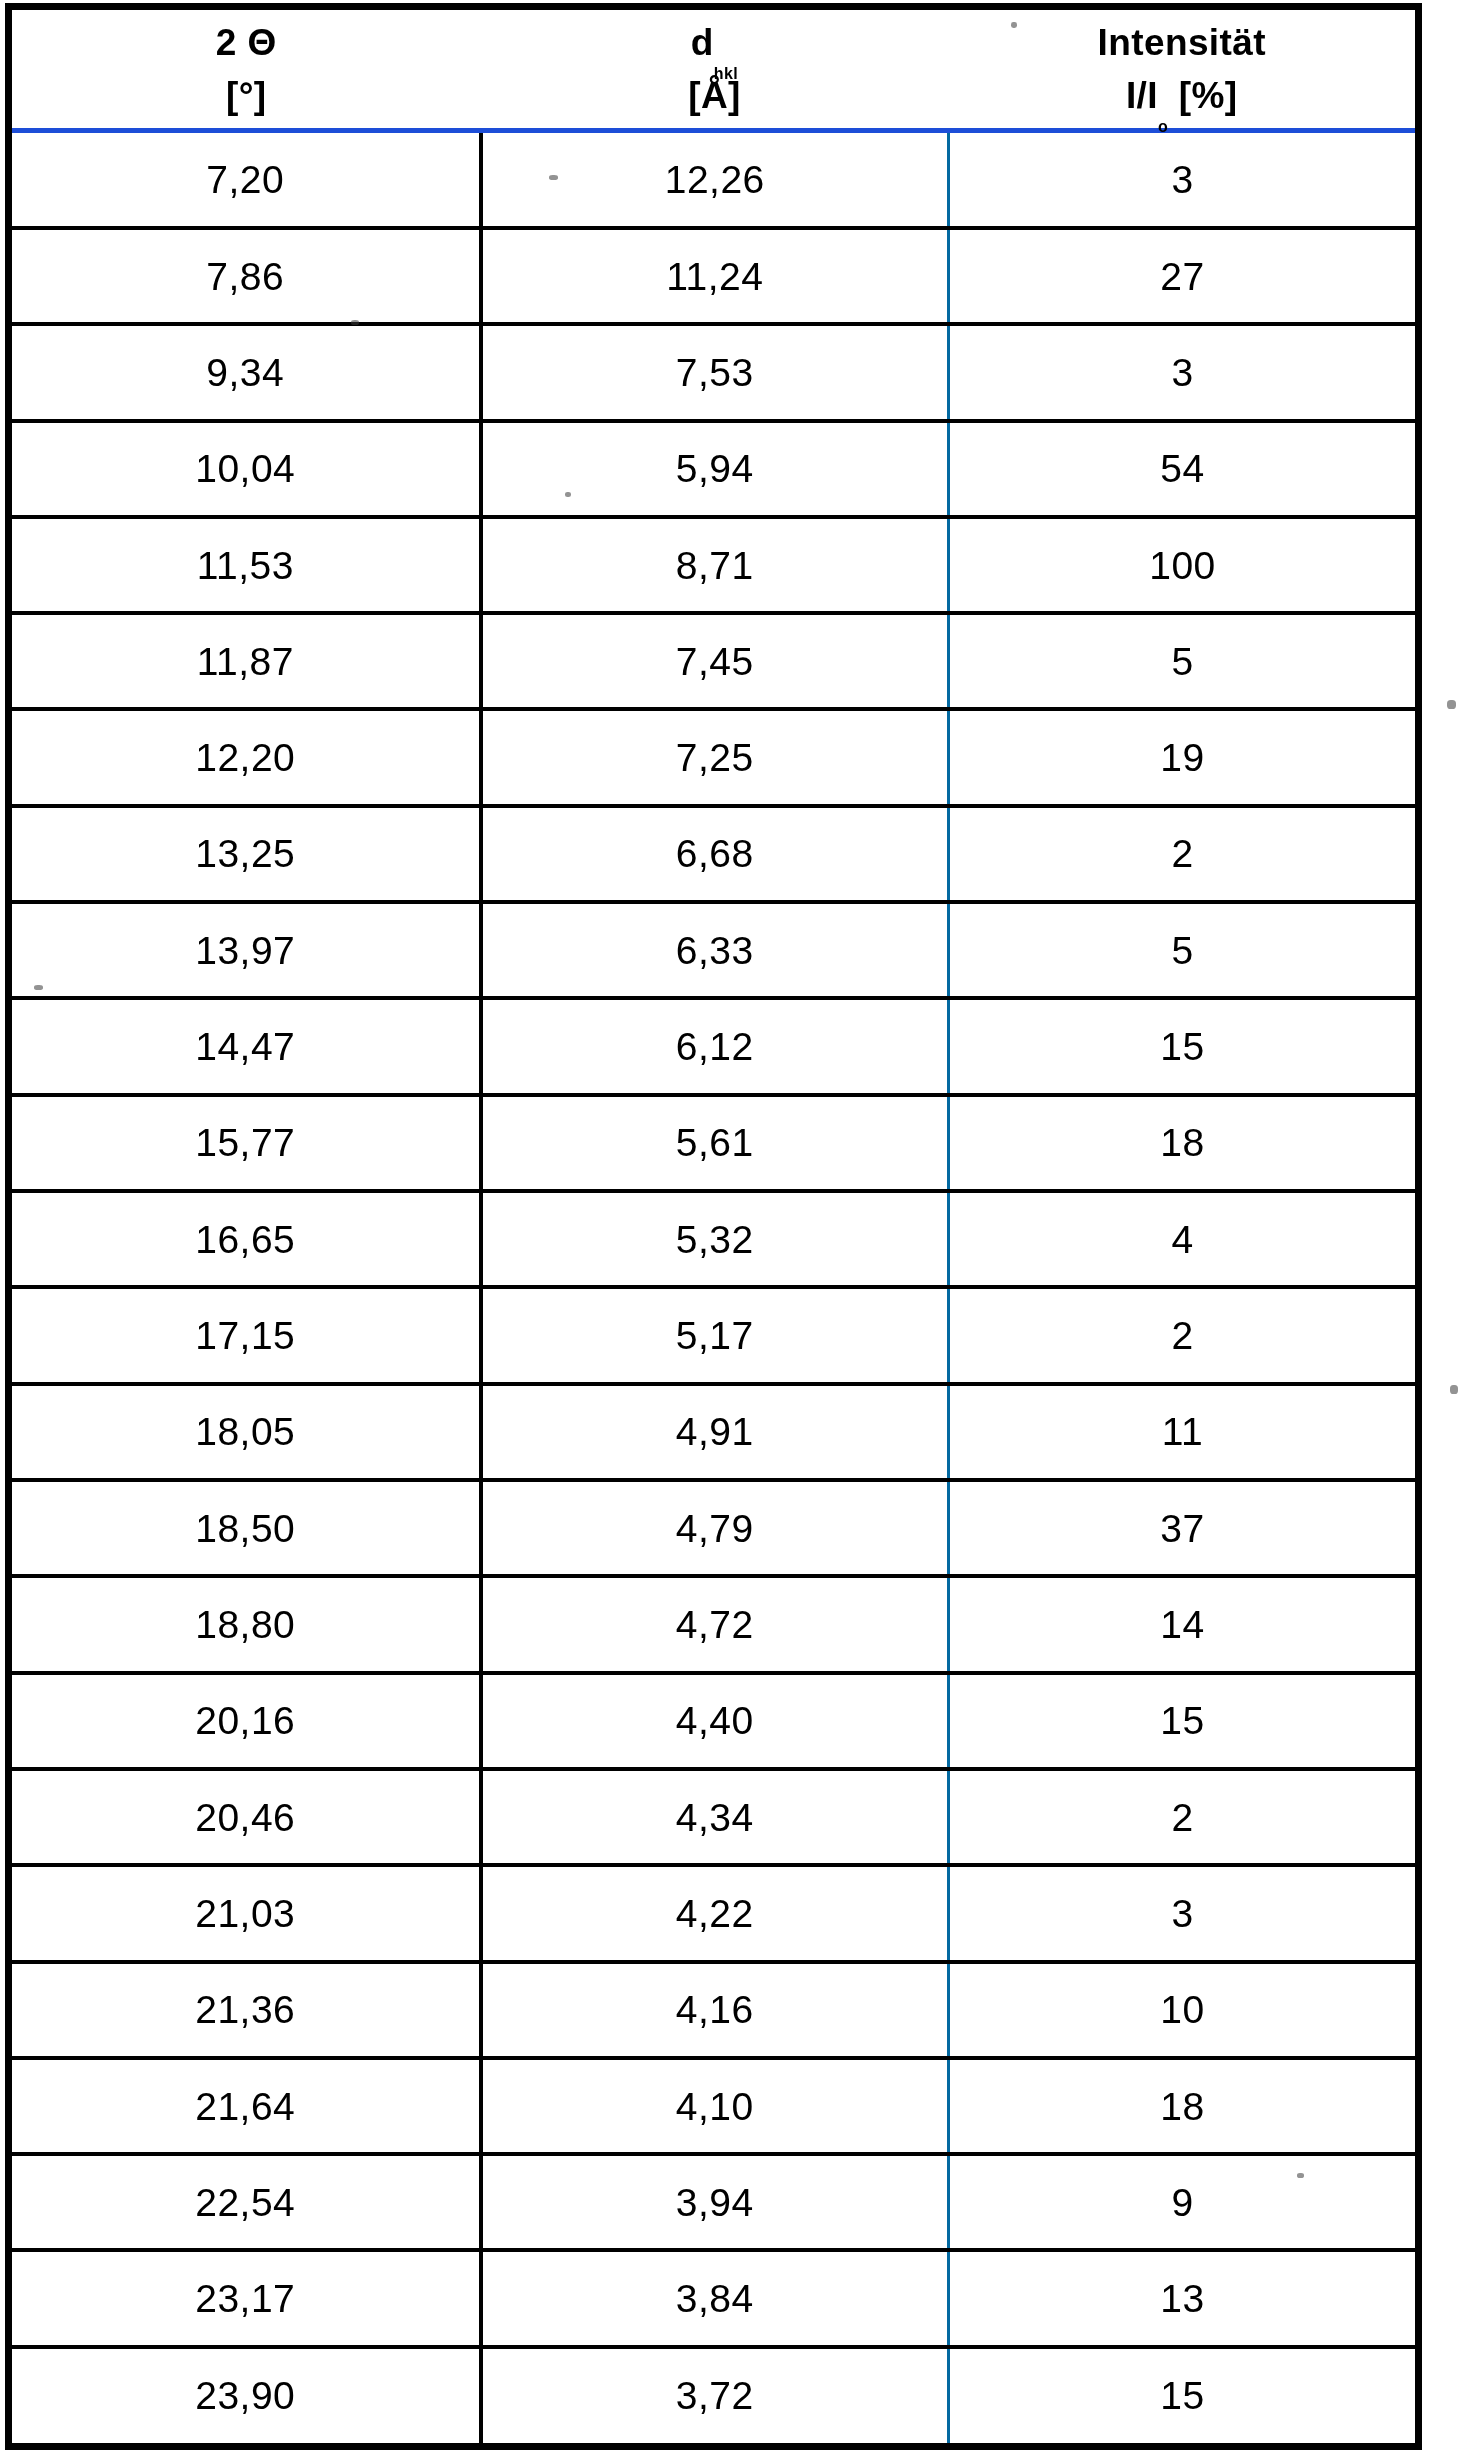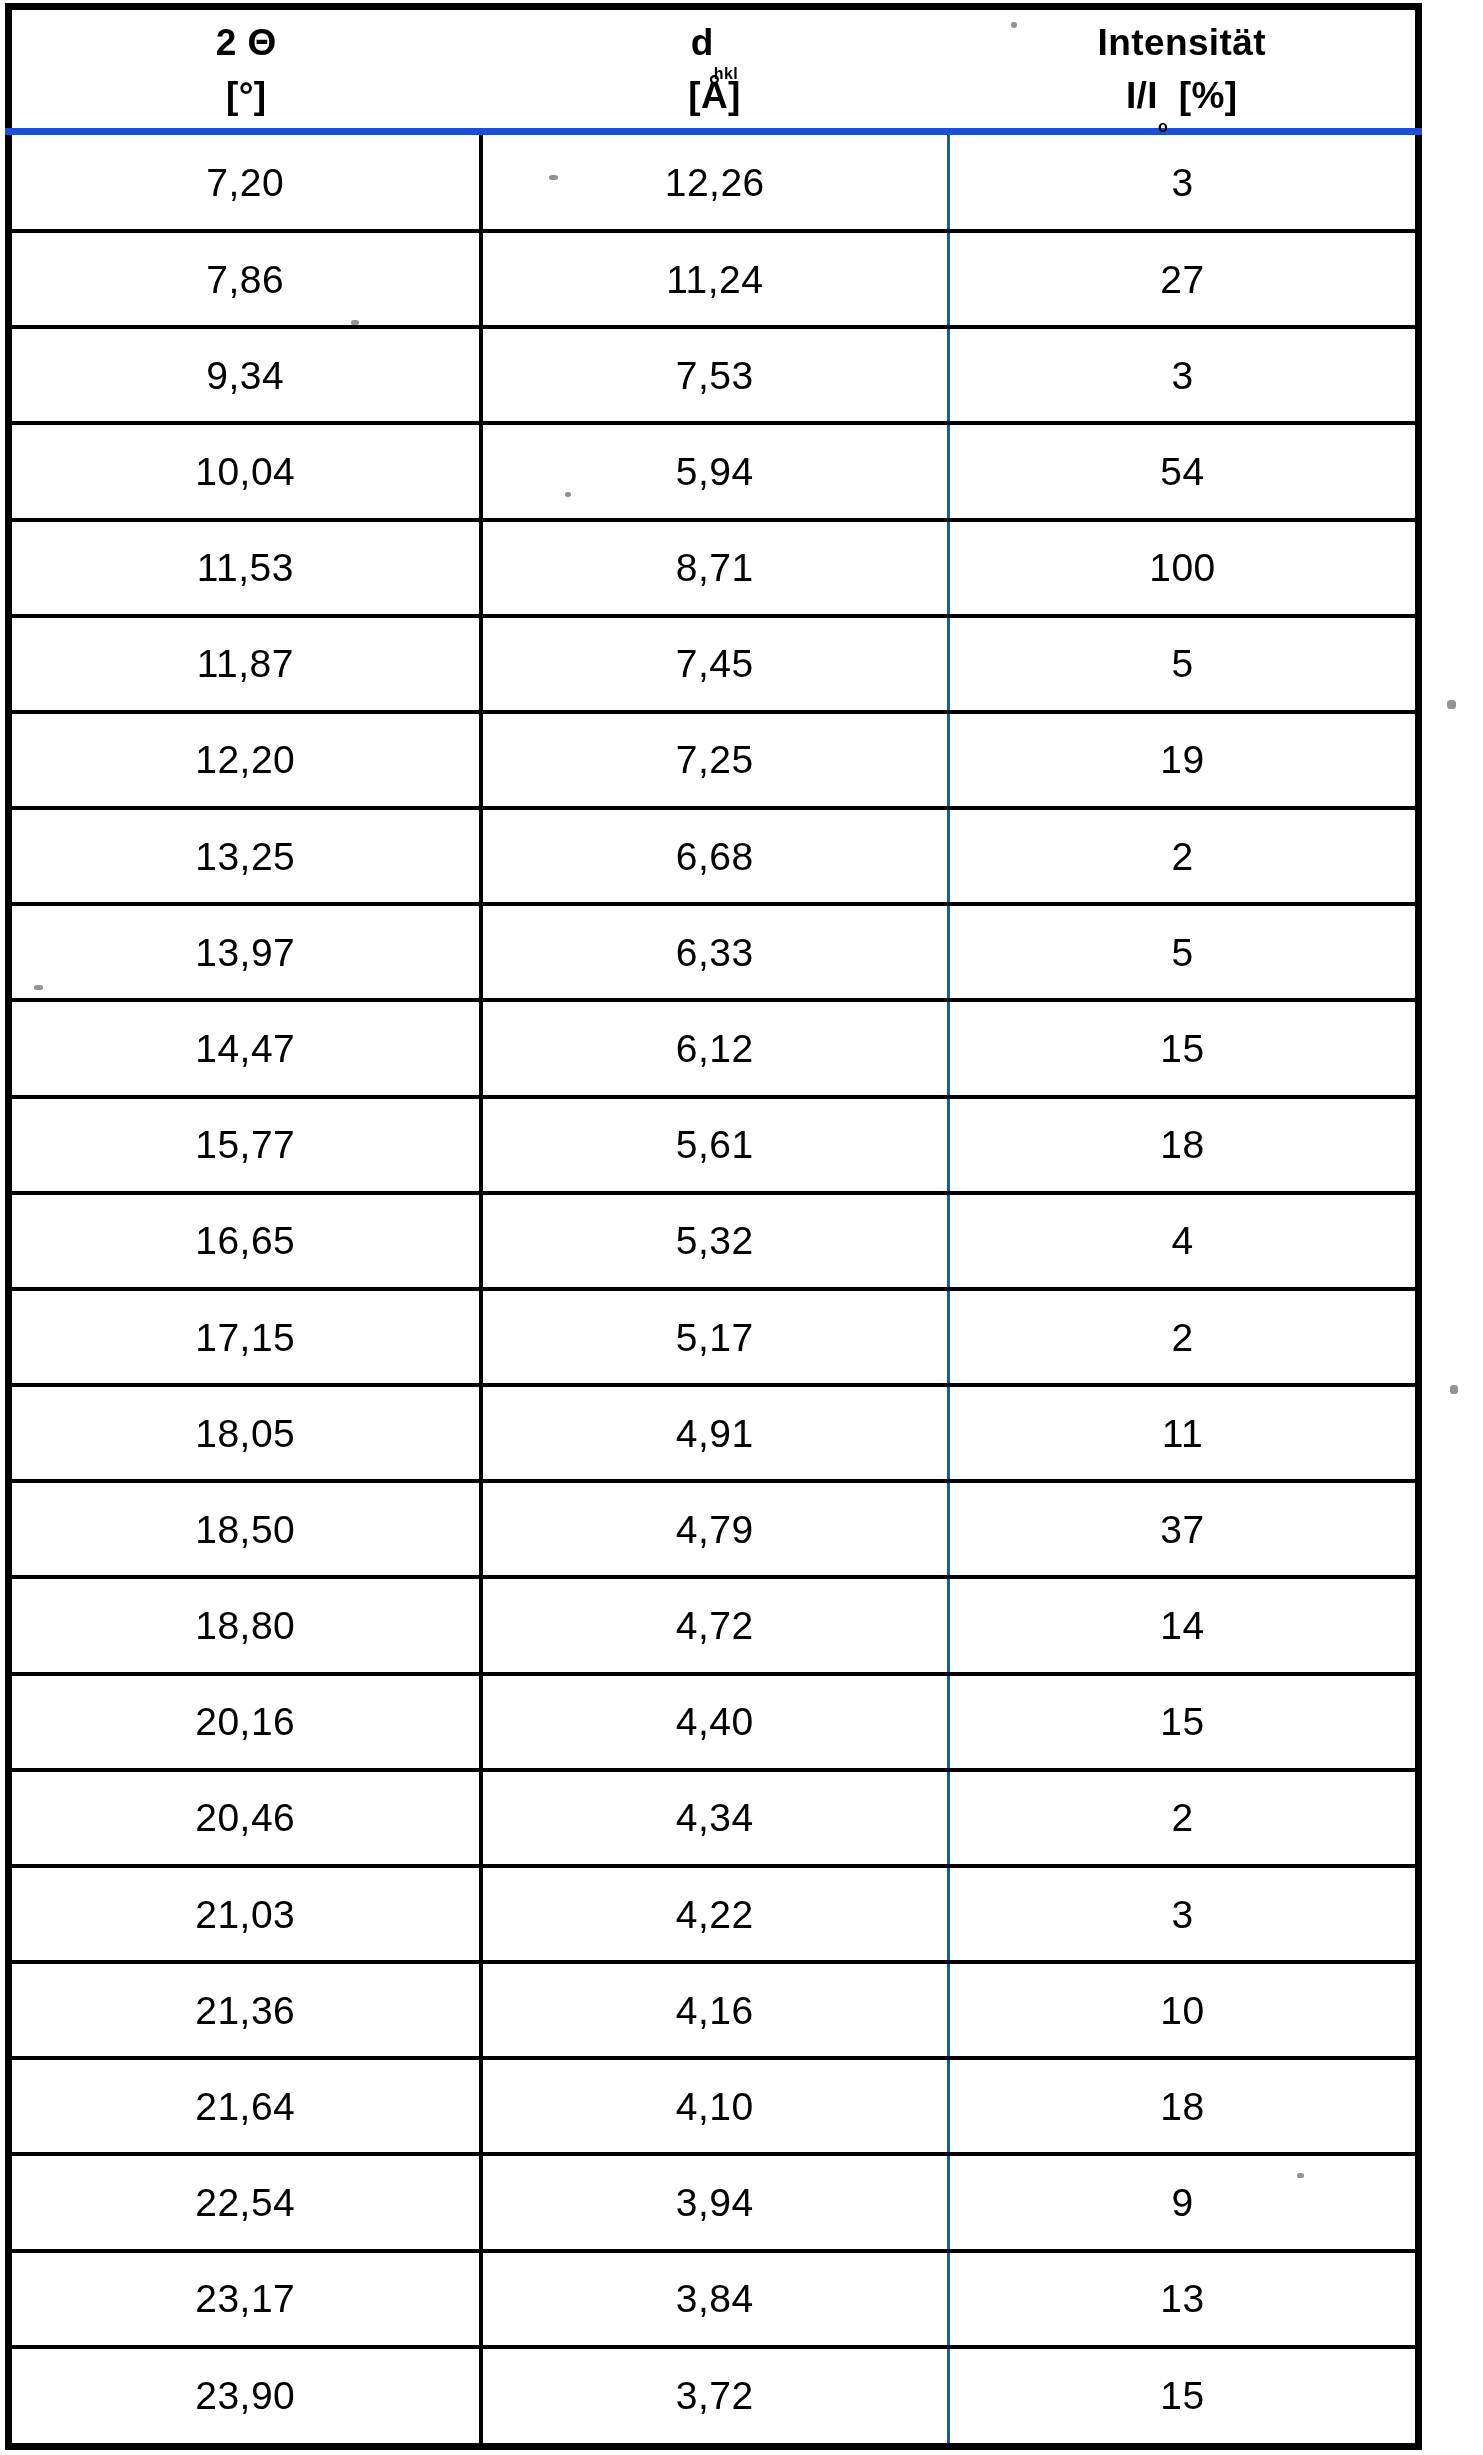--- a/index.html
+++ b/index.html
@@ -44,21 +44,21 @@
 
   
   table.xrd {
     border-top: 7px solid #000;
     border-left: 7px solid #000;
     border-right: 7px solid #000;
     border-bottom: 7px solid #000;
   }
 
   thead th {
-    border-bottom: 7px solid #1d4ed8;
+    border-bottom: 5px solid #1d4ed8;
     vertical-align: middle;
     text-align: right;
     padding: 0;
     height: 118px;
   }
 
   .head-inner {
     display: flex;
     flex-direction: column;
     align-items: center;

